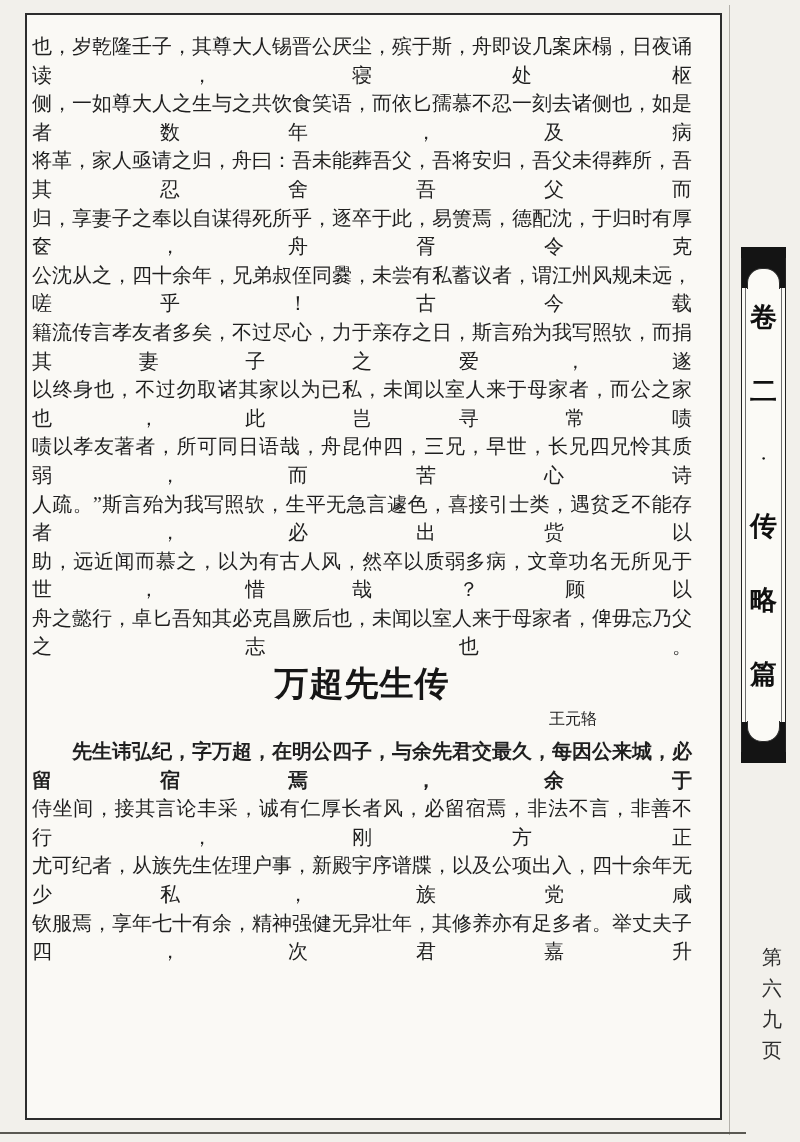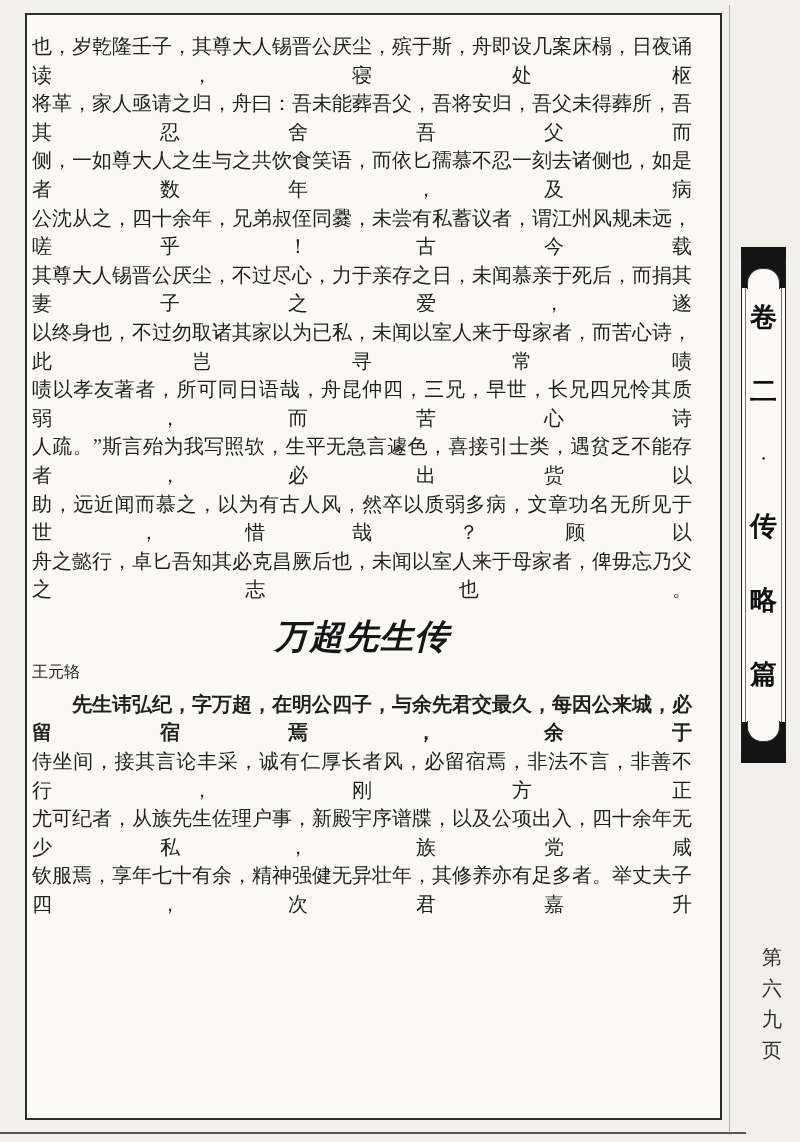--- a/index.html
+++ b/index.html
@@ -18,23 +18,23 @@
   .tline{
     font-size:20px;line-height:28.6px;
     text-align:justify;text-align-last:justify;
     white-space:normal;letter-spacing:0;
   }
   .tline.indent{text-indent:2em;font-weight:bold;}
   .section-title{
     font-size:34px;font-weight:bold;text-align:center;line-height:46px;
     letter-spacing:1px;color:#161616;
   }
-  .title1{margin-top:10px;font-style:italic;}
+  .title1{margin-top:0;}
   .byline{
-    font-size:16px;line-height:24px;text-align:left;padding-right:95px;color:#222;
+    font-size:16px;line-height:24px;text-align:right;padding-right:95px;color:#222;
   }
   .byline1{margin-bottom:6px;}
   
   .page-edge-line{
     position:absolute;left:729px;top:5px;width:1px;height:1130px;background:#b3b0aa;
   }
   .bottom-shadow-line{
     position:absolute;left:0;top:1132px;width:746px;height:2px;background:#5a5852;
   }
   
@@ -70,25 +70,26 @@
     display:flex;flex-direction:column;align-items:center;
   }
   .page-number .vchar{font-size:20px;font-weight:normal;line-height:31px;color:#2e2e2e;}
 </style>
 </head>
 <body>
 
 <div class="frame">
   <div>
       <div class="tline">也，岁乾隆壬子，其尊大人锡晋公厌尘，殡于斯，舟即设几案床榻，日夜诵读，寝处枢</div>
+      <div class="tline">侧，一如尊大人之生与之共饮食笑语，而依匕孺慕不忍一刻去诸侧也，如是者数年，及病</div>
       <div class="tline">将革，家人亟请之归，舟曰：吾未能葬吾父，吾将安归，吾父未得葬所，吾其忍舍吾父而</div>
-      <div class="tline">侧，一如尊大人之生与之共饮食笑语，而依匕孺慕不忍一刻去诸侧也，如是者数年，及病</div>
+      <div class="tline">归，享妻子之奉以自谋得死所乎，逐卒于此，易箦焉，德配沈，于归时有厚奁，舟胥令克</div>
       <div class="tline">公沈从之，四十余年，兄弟叔侄同爨，未尝有私蓄议者，谓江州风规未远，嗟乎！古今载</div>
-      <div class="tline">其尊大人锡晋公厌尘，不过尽心，力于亲存之日，未闻慕亲于死后，而捐其妻子之爱，遂</div>
-      <div class="tline">以终身也，不过勿取诸其家以为已私，未闻以室人来于母家者，而苦心诗，此岂寻常啧</div>
+      <div class="tline">籍流传言孝友者多矣，不过尽心，力于亲存之日，斯言殆为我写照欤，而捐其妻子之爱，遂</div>
+      <div class="tline">以终身也，不过勿取诸其家以为已私，未闻以室人来于母家者，而公之家也，此岂寻常啧</div>
       <div class="tline">啧以孝友著者，所可同日语哉，舟昆仲四，三兄，早世，长兄四兄怜其质弱，而苦心诗</div>
       <div class="tline">人疏。”斯言殆为我写照欤，生平无急言遽色，喜接引士类，遇贫乏不能存者，必出赀以</div>
       <div class="tline">助，远近闻而慕之，以为有古人风，然卒以质弱多病，文章功名无所见于世，惜哉？顾以</div>
       <div class="tline">舟之懿行，卓匕吾知其必克昌厥后也，未闻以室人来于母家者，俾毋忘乃父之志也。</div>
     </div>
 
   <div class="section-title title1">万超先生传</div>
   <div class="byline byline1">王元辂</div>
   <div class="sec1">
       <div class="tline indent">先生讳弘纪，字万超，在明公四子，与余先君交最久，每因公来城，必留宿焉，余于</div>

